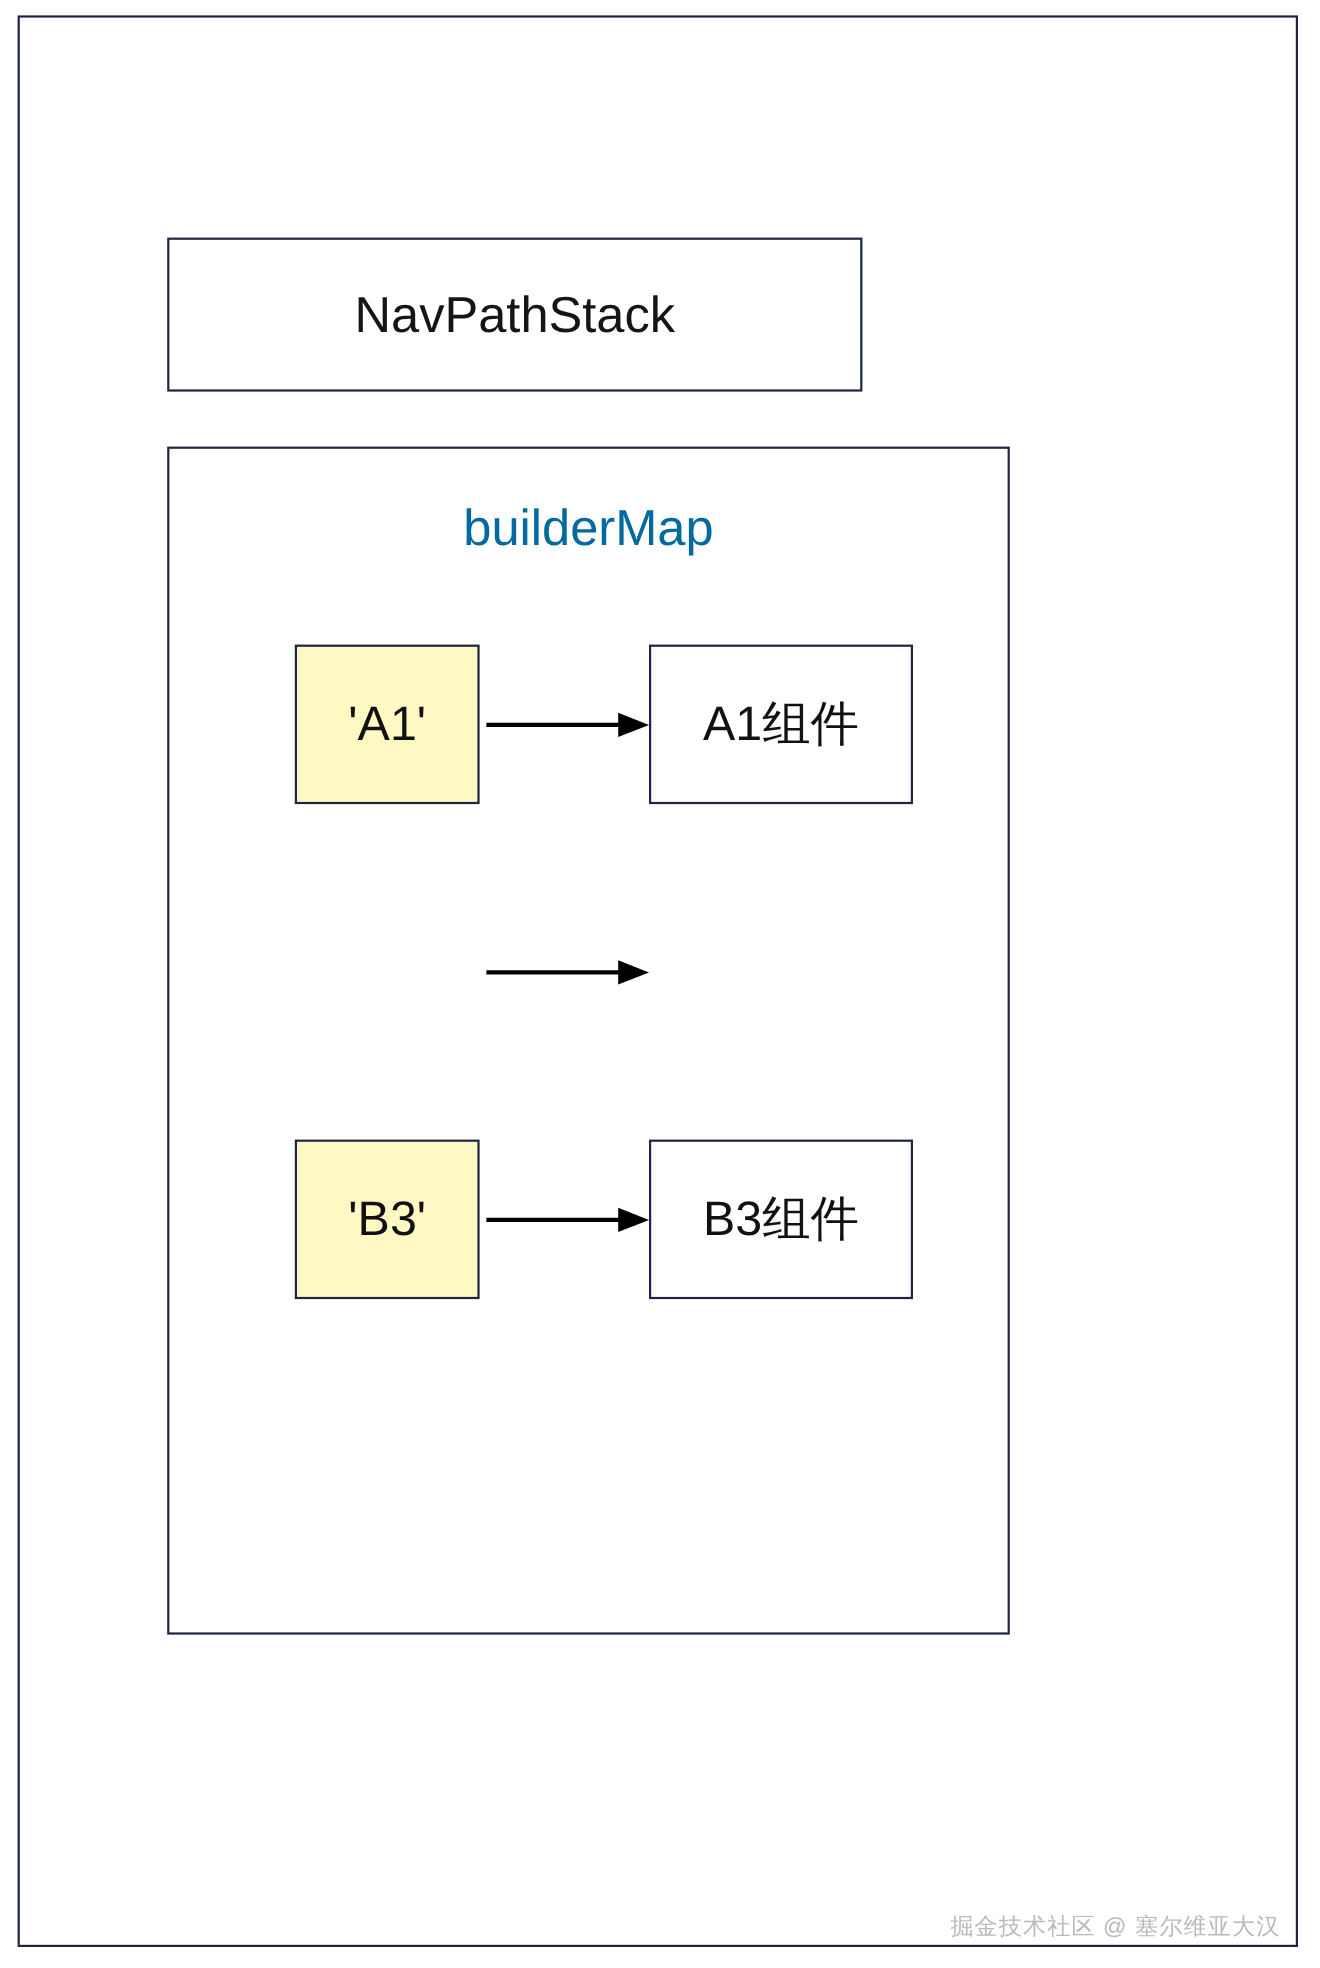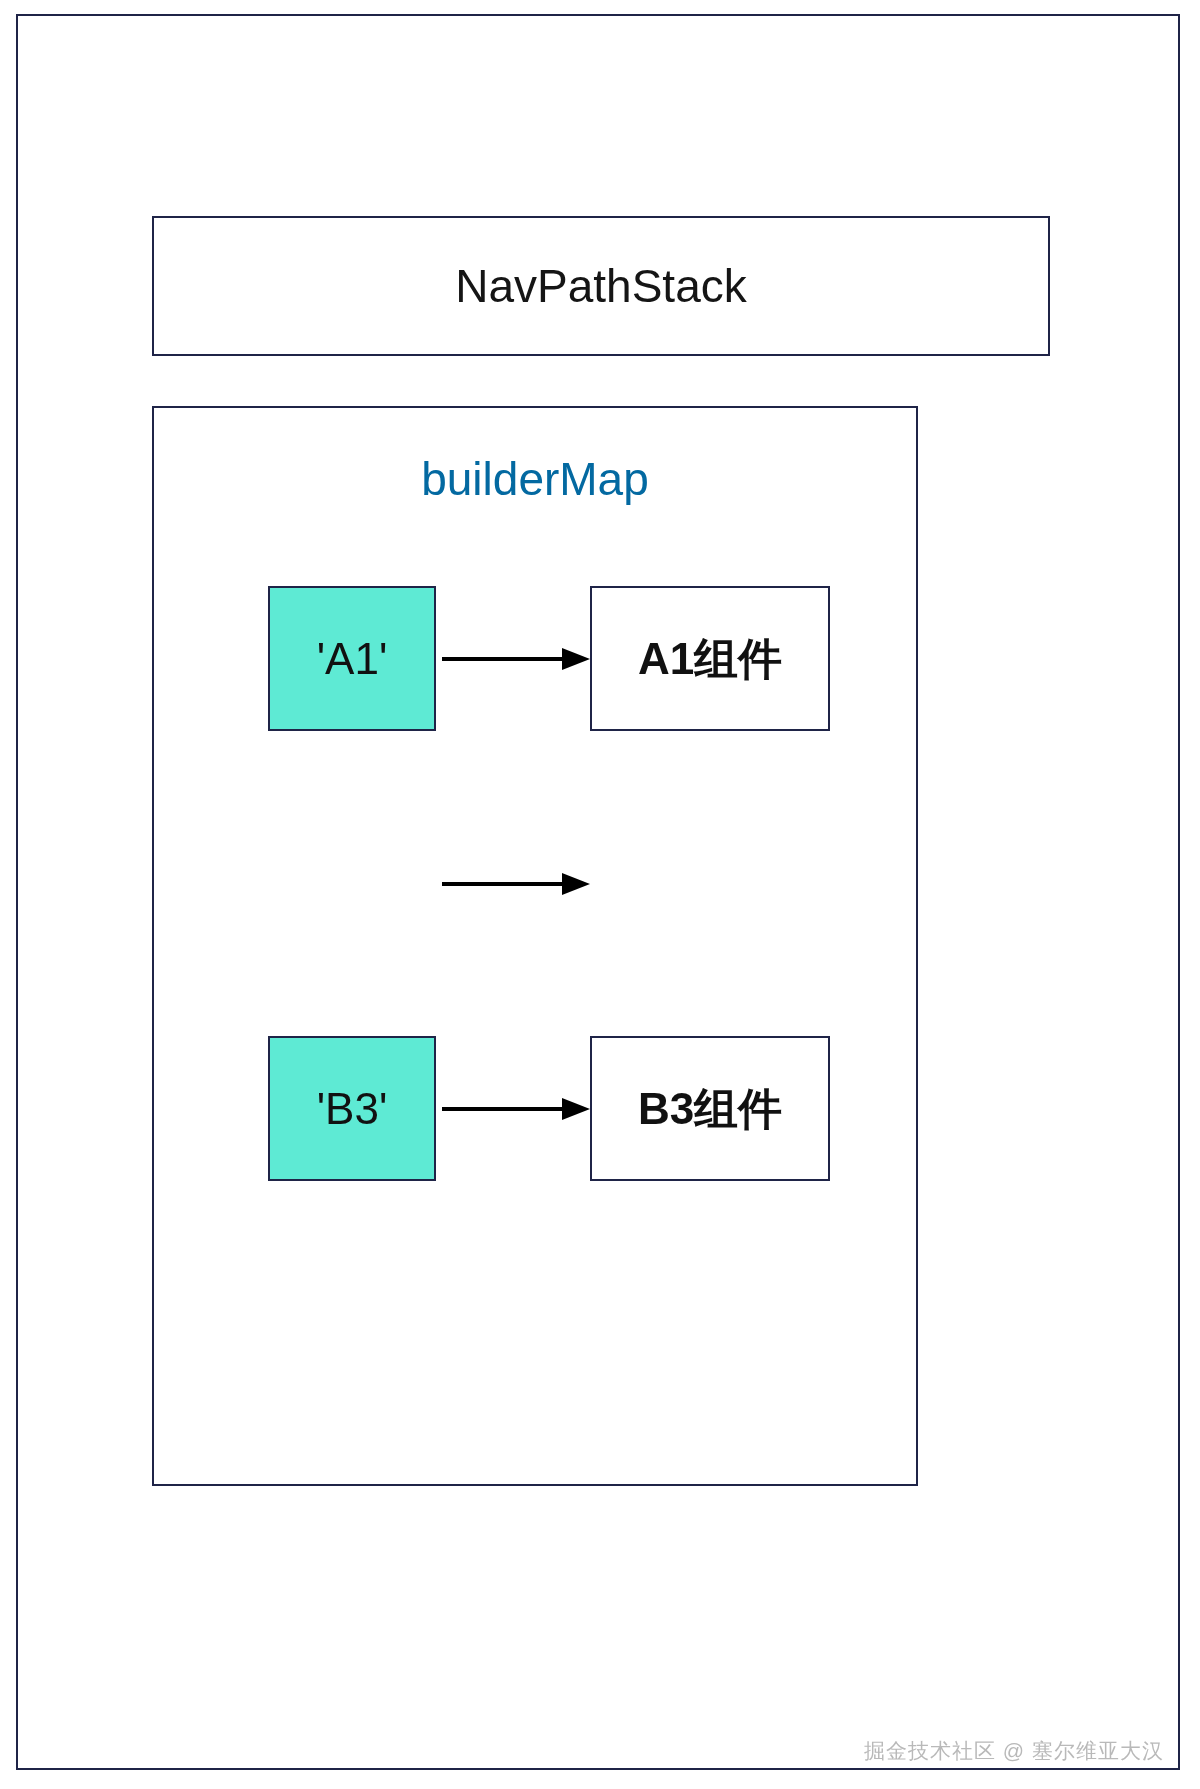--- a/index.html
+++ b/index.html
@@ -40,21 +40,21 @@
     letter-spacing: 0.2px;
     color: #151515;
     line-height: 1;
   }
 
   
   #navpathstack-box {
     position: absolute;
     left: 134px;
     top: 200px;
-    width: 898px;
+    width: 632px;
     height: 140px;
     border: 2px solid #1f2447;
     box-sizing: border-box;
     background: #ffffff;
     display: flex;
     align-items: center;
     justify-content: center;
   }
   #navpathstack-box .box-label {
     font-size: 46px;
@@ -100,21 +100,21 @@
   }
   .mapping-row:last-child { margin-bottom: 0; }
 
   .key-box {
     position: absolute;
     left: 114px;
     width: 168px;
     height: 145px;
     border: 2px solid #1f2447;
     box-sizing: border-box;
-    background: #5eead4;
+    background: #fef9c3;
     display: flex;
     align-items: center;
     justify-content: center;
     text-align: right;
   }
   .key-box .key-label {
     font-size: 44px;
     color: #111111;
     line-height: 1;
     white-space: pre;
@@ -133,21 +133,20 @@
     position: absolute;
     left: 436px;
     width: 240px;
     height: 145px;
     border: 2px solid #1f2447;
     box-sizing: border-box;
     background: #ffffff;
     display: flex;
     align-items: center;
     justify-content: center;
-    font-weight: bold;
   }
   .component-box .component-label {
     font-size: 44px;
     color: #111111;
     line-height: 1;
   }
 
   
   #watermark {
     position: absolute;

